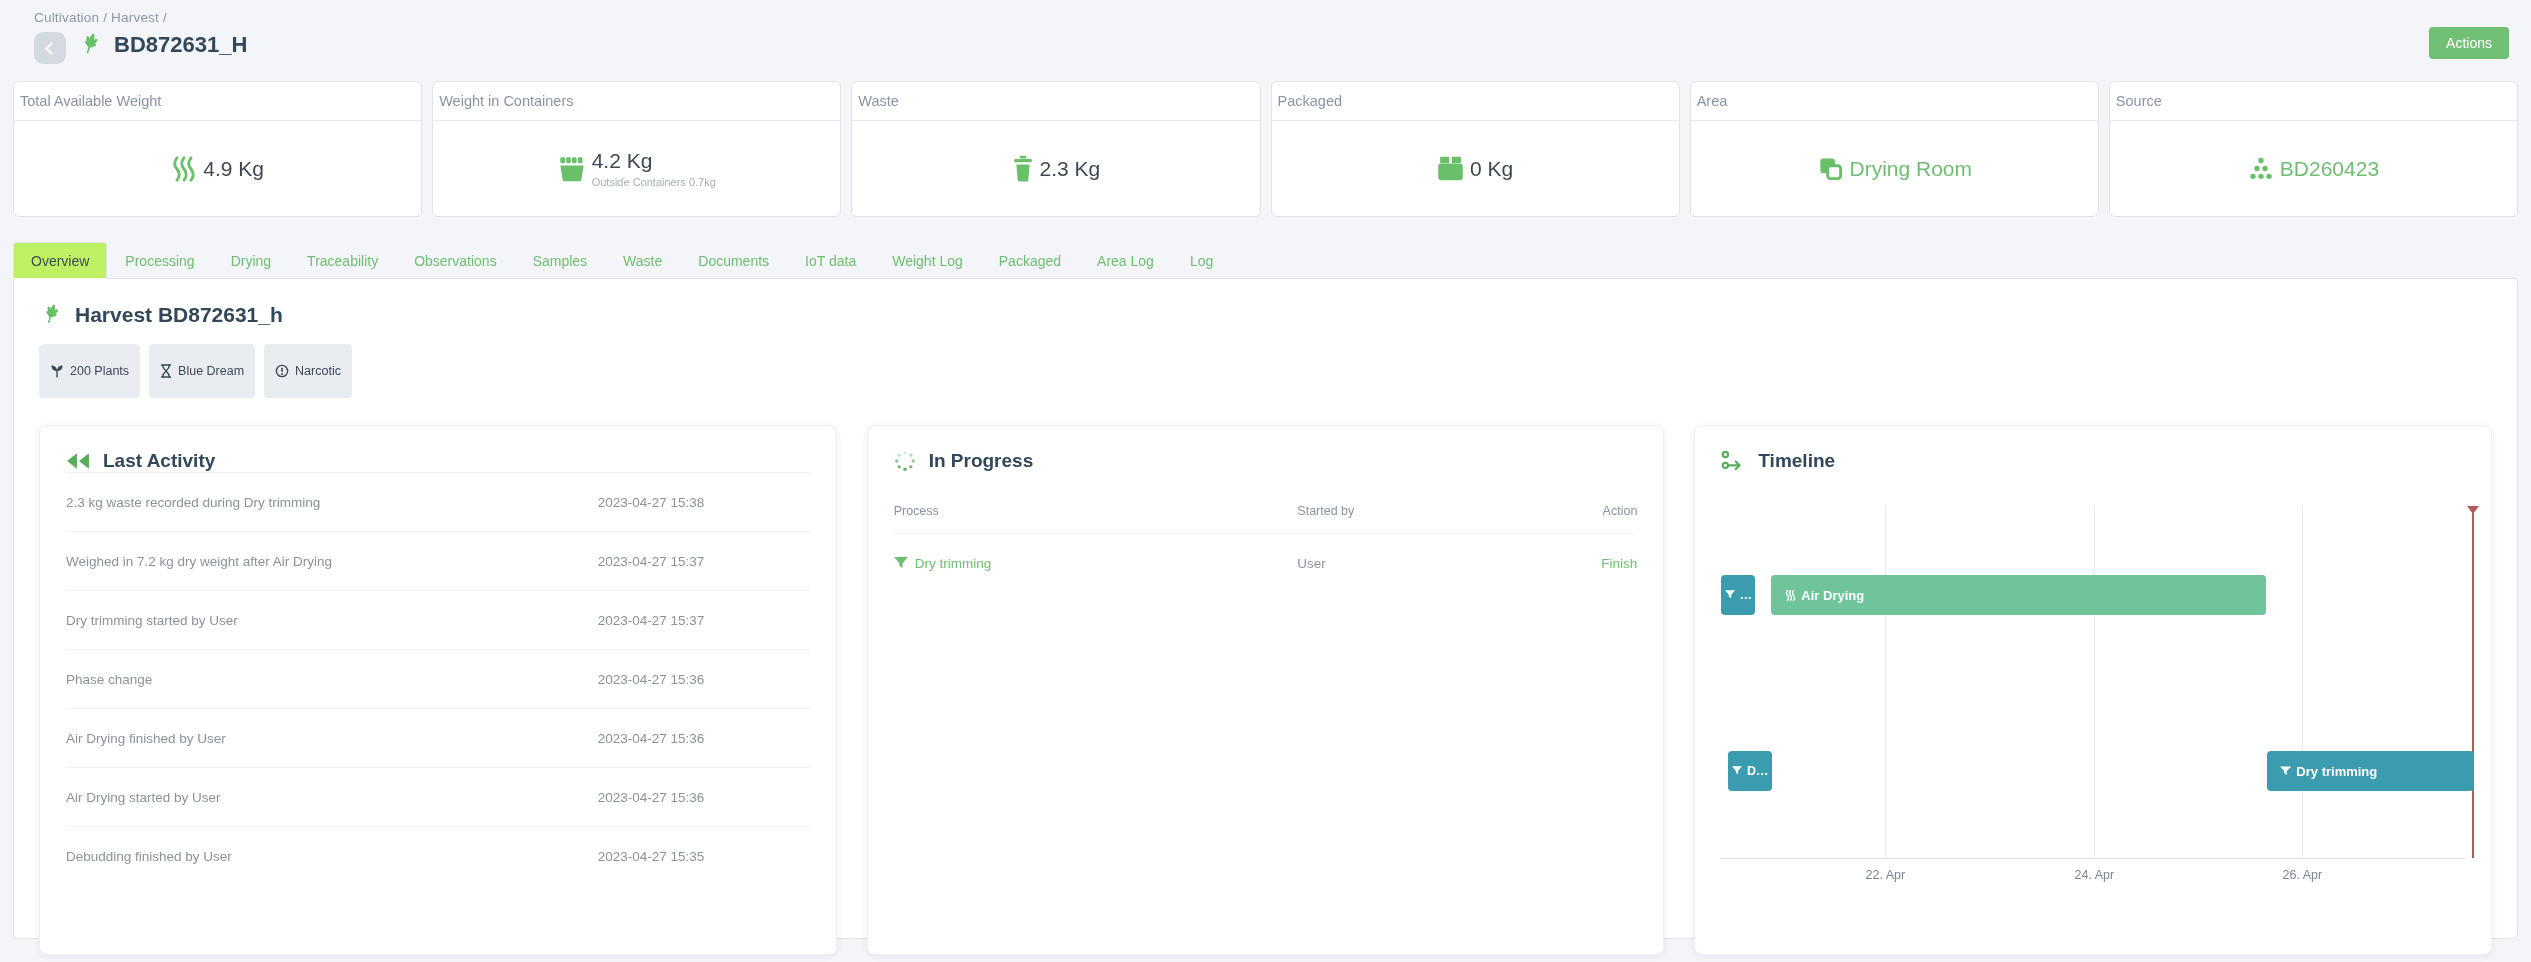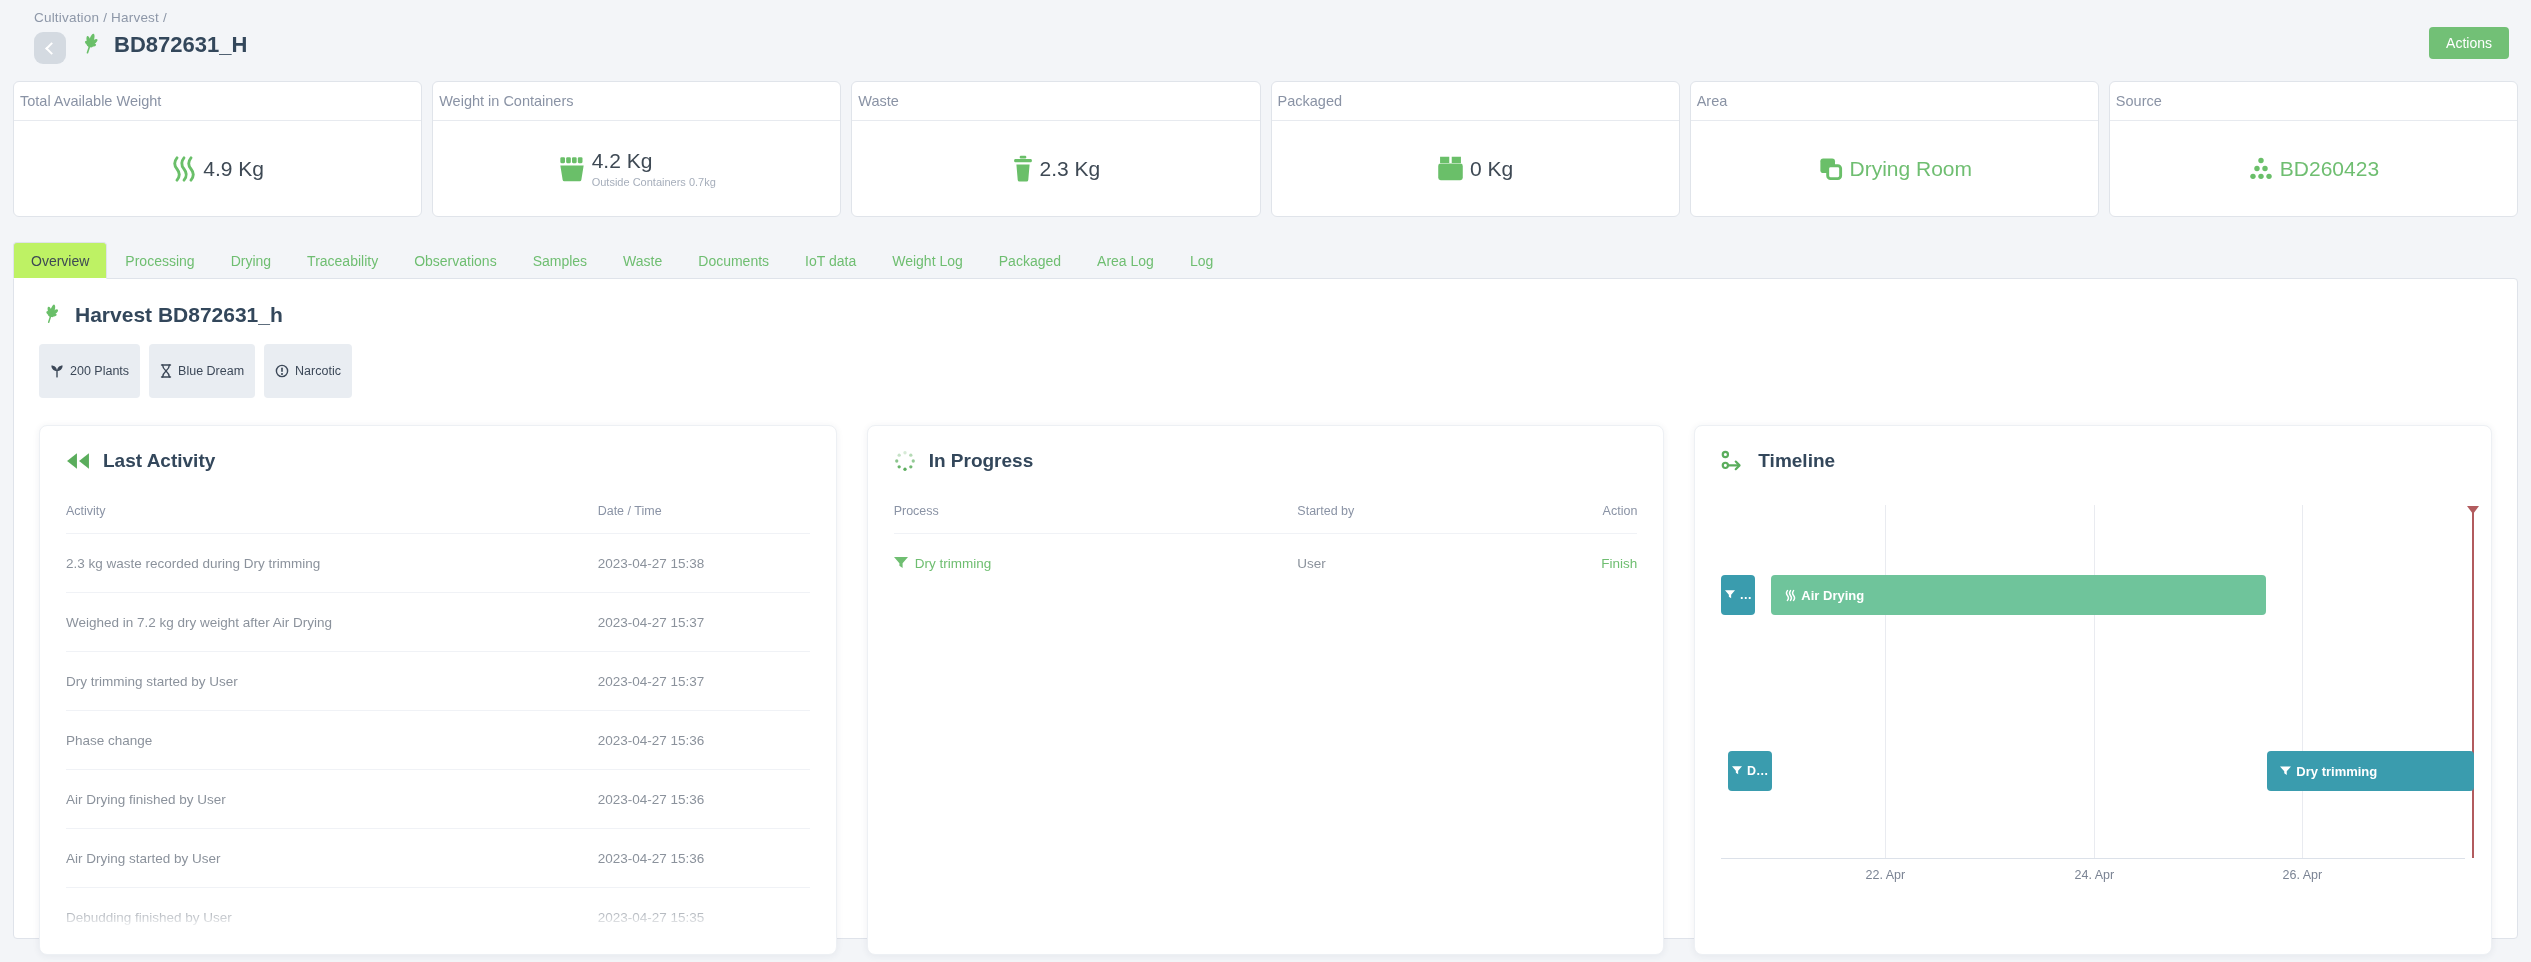--- a/index.html
+++ b/index.html
@@ -286,24 +286,20 @@
       <div class="card">
         <div class="card-title">
           <span class="icon">
             <svg width="24" height="20" viewBox="0 0 22 18" fill="#5aad5c">
               <path d="M10 2v14L1 9z"></path>
                 <path d="M21 2v14l-9-7z"></path>
             </svg>
           </span>
           <span>Last Activity</span>
         </div>
-        <div class="tbl-head la-grid">
-          <span>Activity</span>
-          <span>Date / Time</span>
-        </div>
         <div class="tbl-row la-grid">
           <span>2.3 kg waste recorded during Dry trimming</span>
           <span>2023-04-27 15:38</span>
         </div>
         <div class="tbl-row la-grid">
           <span>Weighed in 7.2 kg dry weight after Air Drying</span>
           <span>2023-04-27 15:37</span>
         </div>
         <div class="tbl-row la-grid">
           <span>Dry trimming started by User</span>

